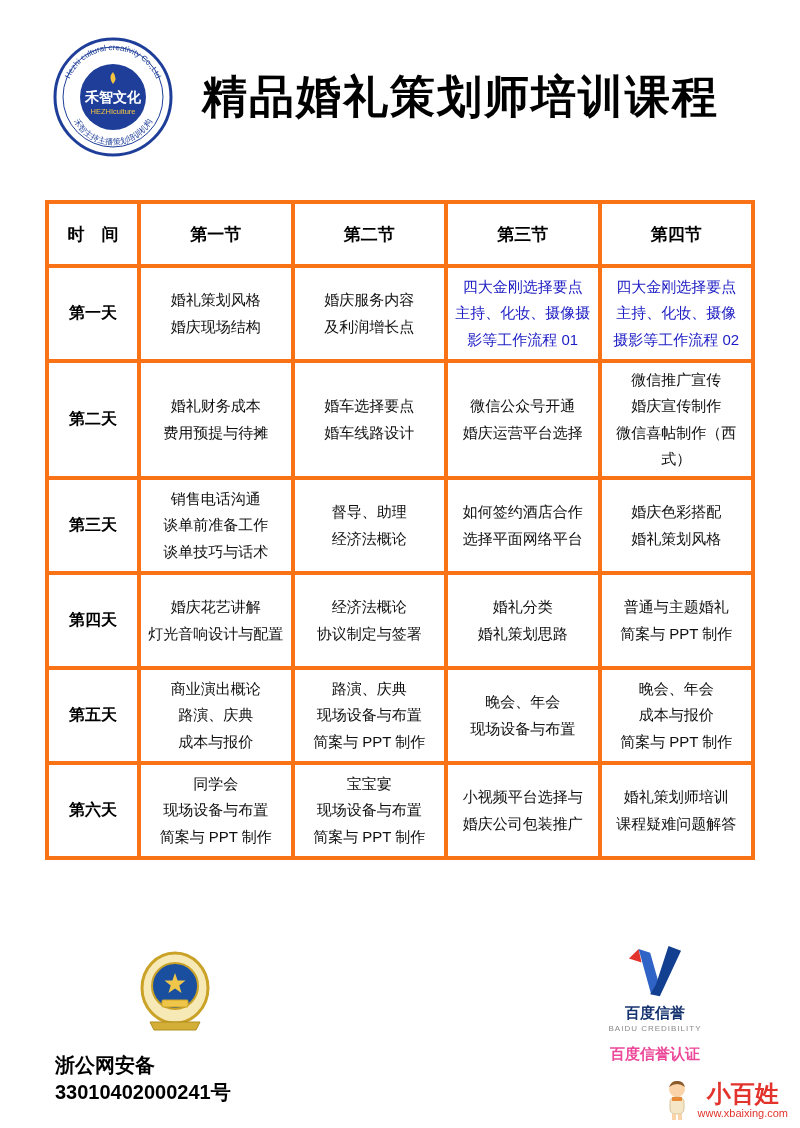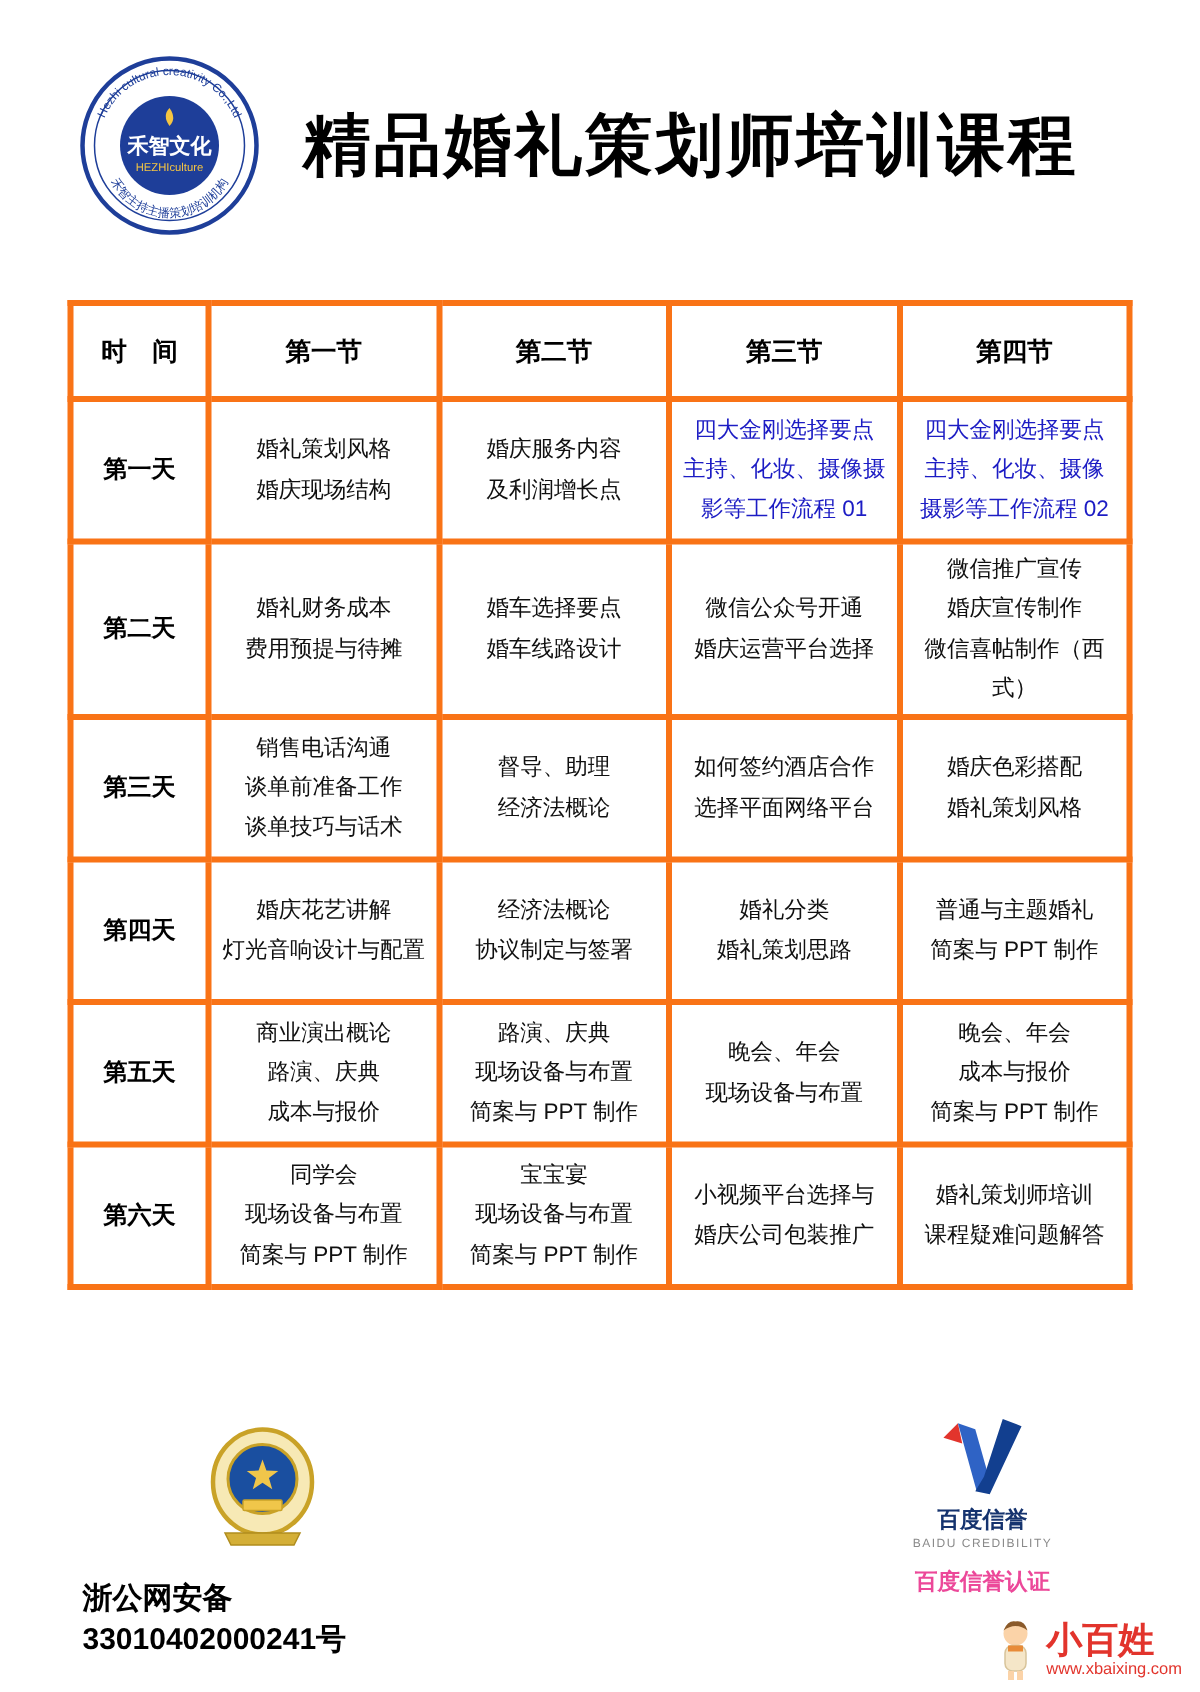--- a/index.html
+++ b/index.html
@@ -85,21 +85,21 @@
   
   .watermark {
     position: absolute;
     right: 12px;
     bottom: 6px;
     display: flex;
     align-items: center;
     gap: 4px;
   }
   .wm-person { width: 34px; height: 44px; }
-  .wm-texts { display: flex; flex-direction: column; align-items: flex-start; }
+  .wm-texts { display: flex; flex-direction: column; align-items: center; }
   .wm-name { font-size: 24px; font-weight: bold; color: var(--brand_red, #e2342c); line-height: 1.1; }
   .wm-url { font-size: 11px; color: var(--brand_red, #e2342c); }
 
   .defs-holder { position: absolute; width: 0; height: 0; overflow: hidden; }
 </style>
 </head>
 <body>
 
 <div class="page">
 

